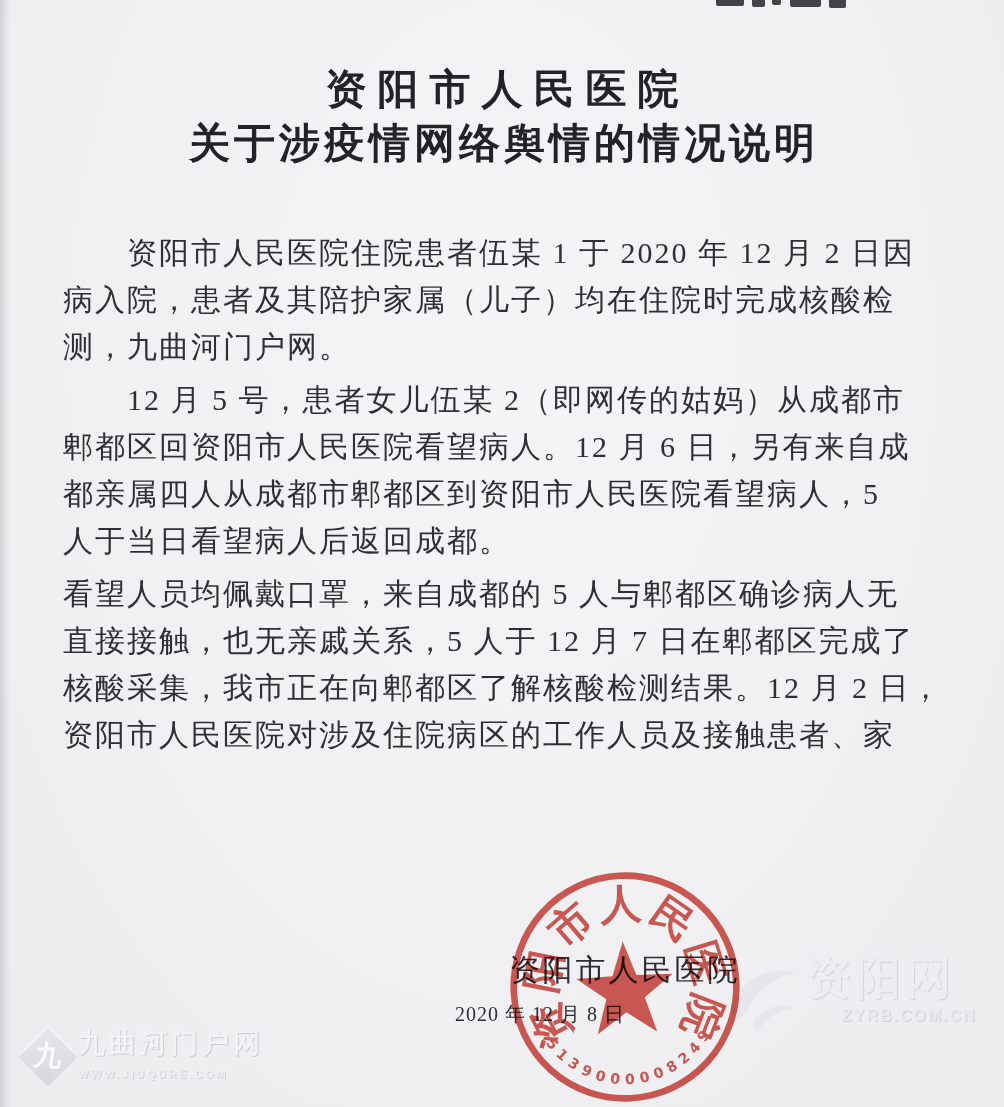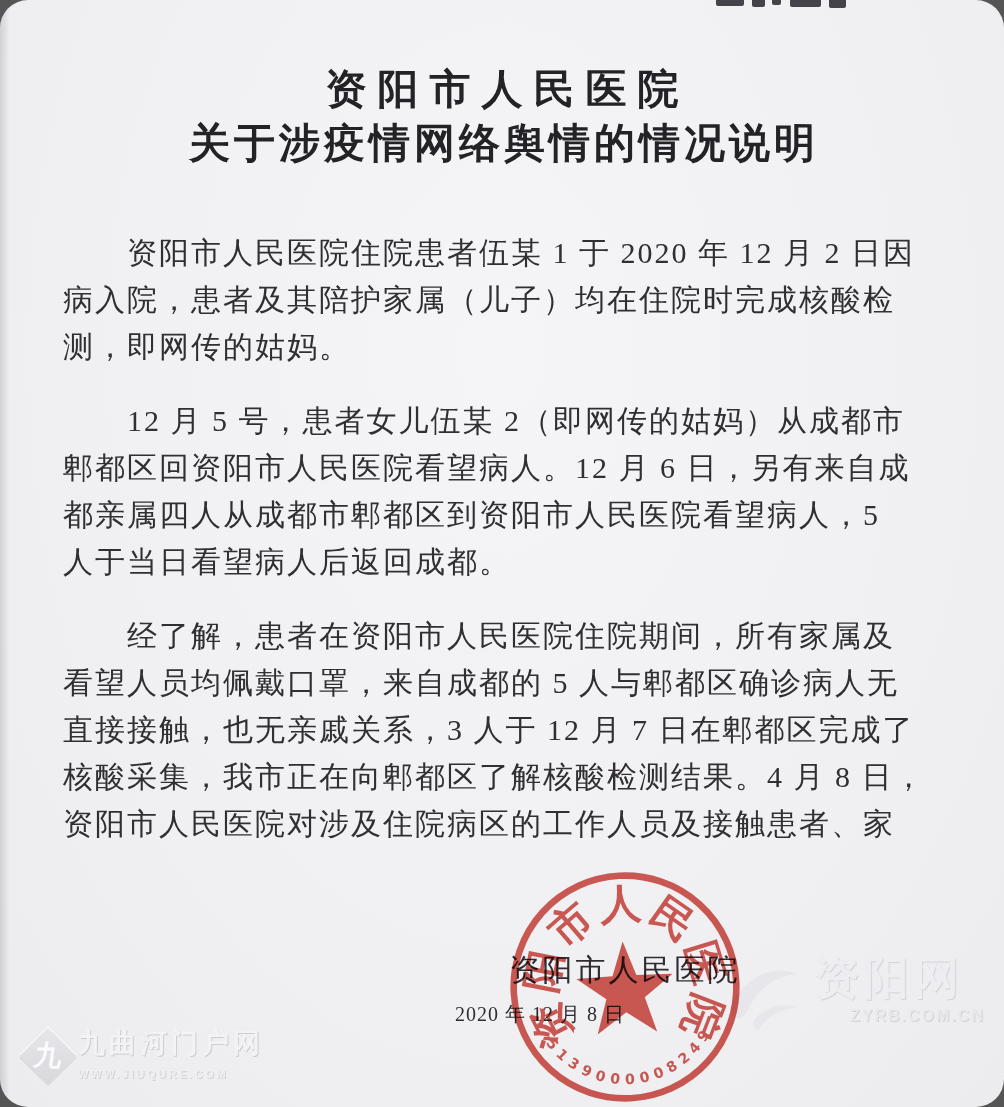--- a/index.html
+++ b/index.html
@@ -5,21 +5,20 @@
   html,body{margin:0;padding:0;background:#555;}
   .page{
     position:relative;
     width:1004px;height:1107px;
     margin:0 auto;
     overflow:hidden;
     background:#f1f0f2;
     background-image:radial-gradient(ellipse at 50% 32%, #f5f4f6 0%, #f0eff1 62%, #ecebee 100%);
     font-family:"Liberation Serif","DejaVu Serif",serif;
     color:var(--ink,#312f33);
-    border-radius:28px;
   }
   .scan-edge{
     position:absolute;left:0;top:0;width:10px;height:100%;
     background:linear-gradient(90deg, rgba(110,108,116,0.22), rgba(110,108,116,0));
     pointer-events:none;
   }
   
   .top-fragment{position:absolute;left:0;top:0;width:100%;height:12px;}
   .top-fragment i{position:absolute;top:0;background:#44434a;border-radius:0 0 2px 2px;}
   .top-fragment i:nth-child(1){left:716px;width:28px;height:6px;}
@@ -33,21 +32,21 @@
     position:absolute;left:0;width:100%;
     margin:0;text-align:center;
     font-size:41px;font-weight:bold;color:#232227;
   }
   .title.l1{top:62px;letter-spacing:11px;text-indent:11px;}
   .title.l2{top:116px;letter-spacing:4px;text-indent:4px;}
 
   
   .doc-body{position:absolute;left:63px;top:229px;width:880px;}
   .para{margin:0;}
-  .para + .para{margin-top:27px;}
+  .para + .para{margin-top:6px;}
   .line{
     height:47px;line-height:47px;
     font-size:30px;letter-spacing:2px;
     white-space:nowrap;color:#312f33;
   }
   .line.indent{text-indent:64px;}
 
   
   .closing{position:absolute;left:455px;top:820px;width:340px;height:287px;}
   .sig-line{
@@ -91,21 +90,21 @@
   }
   .wm-left-title{
     font-size:27px;font-weight:bold;letter-spacing:4px;
     color:#f3f2f5;text-shadow:1px 1px 0 #cdccd2;line-height:1.15;
   }
   .wm-left-url{
     font-family:"Liberation Sans","DejaVu Sans",sans-serif;
     font-size:11px;font-weight:bold;letter-spacing:2.6px;
     color:#efeef1;text-shadow:1px 1px 0 #d1d0d5;margin-top:9px;
   }
-  .wm-right{left:728px;top:956px;display:flex;gap:16px;}
+  .wm-right{left:728px;top:956px;display:flex;gap:8px;}
   .wm-swoosh{width:70px;height:76px;margin-top:6px;}
   .wm-swoosh path{fill:#e7e6ea;}
   .wm-right-title{
     font-size:45px;font-weight:bold;letter-spacing:5px;
     color:#eeedf1;text-shadow:1px 1px 1px #d3d2d7;line-height:1.0;
   }
   .wm-right-url{
     font-family:"Liberation Sans","DejaVu Sans",sans-serif;
     font-size:16px;font-weight:bold;letter-spacing:2px;
     color:#e9e8ec;text-shadow:1px 1px 0 #d3d2d7;margin-top:6px;margin-left:36px;
@@ -126,33 +125,32 @@
       <i></i>
   </div>
 
   <h1 class="title l1">资阳市人民医院</h1>
   <h1 class="title l2">关于涉疫情网络舆情的情况说明</h1>
 
   <div class="doc-body">
       <div class="para">
         <div class="line indent">资阳市人民医院住院患者伍某 1 于 2020 年 12 月 2 日因</div>
         <div class="line">病入院，患者及其陪护家属（儿子）均在住院时完成核酸检</div>
-        <div class="line">测，即网传的姑妈。</div>
+        <div class="line">测，九曲河门户网。</div>
       </div>
       <div class="para">
         <div class="line indent">12 月 5 号，患者女儿伍某 2（即网传的姑妈）从成都市</div>
         <div class="line">郫都区回资阳市人民医院看望病人。12 月 6 日，另有来自成</div>
         <div class="line">都亲属四人从成都市郫都区到资阳市人民医院看望病人，5</div>
         <div class="line">人于当日看望病人后返回成都。</div>
       </div>
       <div class="para">
-        <div class="line indent">经了解，患者在资阳市人民医院住院期间，所有家属及</div>
         <div class="line">看望人员均佩戴口罩，来自成都的 5 人与郫都区确诊病人无</div>
-        <div class="line">直接接触，也无亲戚关系，3 人于 12 月 7 日在郫都区完成了</div>
-        <div class="line">核酸采集，我市正在向郫都区了解核酸检测结果。4 月 8 日，</div>
+        <div class="line">直接接触，也无亲戚关系，5 人于 12 月 7 日在郫都区完成了</div>
+        <div class="line">核酸采集，我市正在向郫都区了解核酸检测结果。12 月 2 日，</div>
         <div class="line">资阳市人民医院对涉及住院病区的工作人员及接触患者、家</div>
       </div>
     </div>
 
   <div class="closing">
     <div class="sig-line">资阳市人民医院</div>
     <div class="date-line">2020 年 12 月 8 日</div>
 
     <svg class="seal" viewBox="0 0 330 330">
       <circle class="seal-ring" cx="165" cy="165" r="110"></circle>

